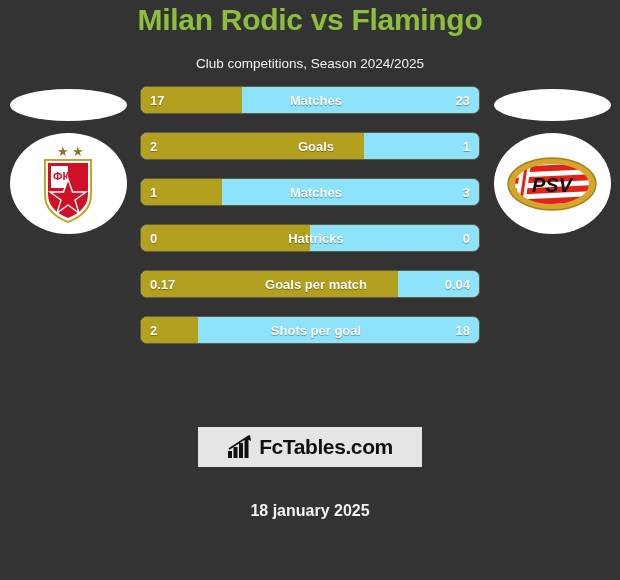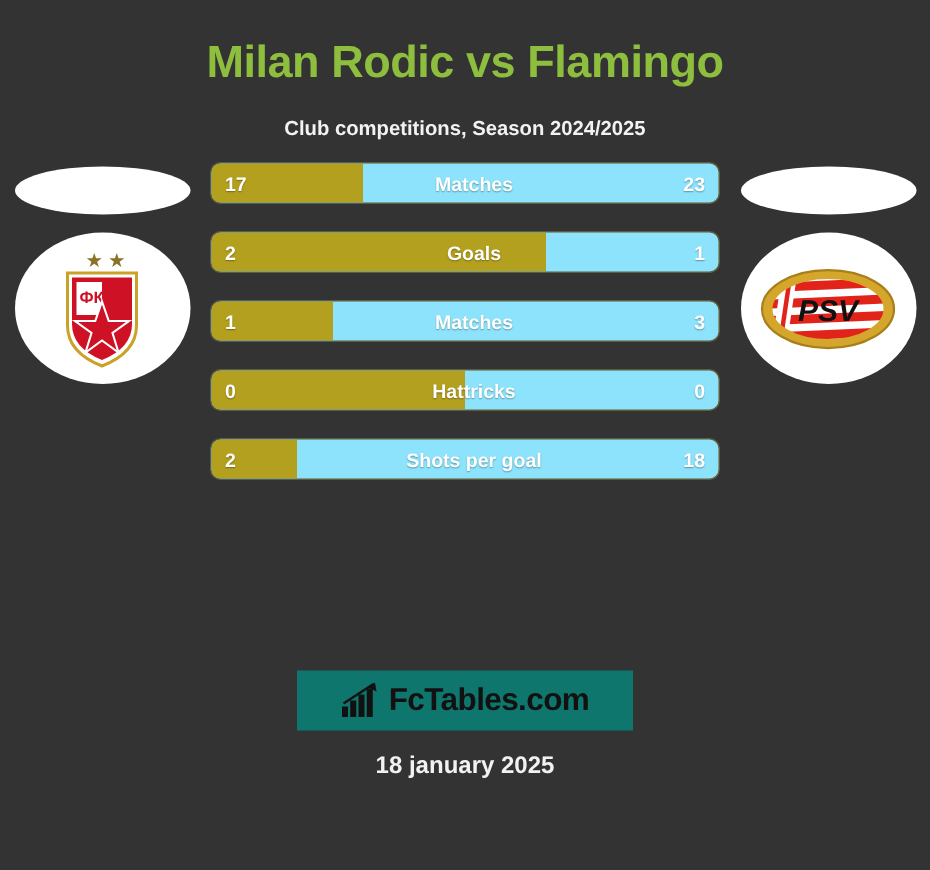--- a/index.html
+++ b/index.html
@@ -16,29 +16,29 @@
   }
 
   
   .page-title {
     text-align: center;
     color: #8dbe3d;
     font-size: 30px;
     font-weight: bold;
     letter-spacing: -0.3px;
     margin: 0;
-    padding-top: 24px;
+    padding-top: 2px;
     line-height: 36px;
     white-space: nowrap;
   }
   .page-subtitle {
     text-align: center;
     color: #f2f2f2;
     font-size: 13.5px;
-    font-weight: bold;
+    font-weight: normal;
     margin: 0;
     padding-top: 17px;
     line-height: 18px;
   }
 
   
   .compare-area {
     position: relative;
     margin-top: 13px;
     height: 310px;
@@ -116,24 +116,24 @@
     left: 0; right: 0;
     text-align: center;
     padding-left: 12px;
   }
 
   
   .footer-logo {
     position: absolute;
     left: 50%;
     transform: translateX(-50%);
-    top: 447px;
+    top: 427px;
     width: 224px;
     height: 40px;
-    background: #0f766e;
+    background: #e5e5e5;
     display: flex;
     align-items: center;
     justify-content: center;
     gap: 6px;
   }
   .footer-logo-text {
     color: #111111;
     font-size: 21px;
     font-weight: bold;
     letter-spacing: -0.4px;
@@ -194,20 +194,26 @@
       <span class="bar-away">3</span>
     </div>
 
     <div class="bar-row">
       <div class="bar-fill" style="width:50%"></div>
       <span class="bar-home">0</span>
       <span class="bar-label">Hattricks</span>
       <span class="bar-away">0</span>
     </div>
 
+    <div class="bar-row">
+      <div class="bar-fill" style="width:76%"></div>
+      <span class="bar-home">0.17</span>
+      <span class="bar-label">Goals per match</span>
+      <span class="bar-away">0.04</span>
+    </div>
 
     <div class="bar-row">
       <div class="bar-fill" style="width:17%"></div>
       <span class="bar-home">2</span>
       <span class="bar-label">Shots per goal</span>
       <span class="bar-away">18</span>
     </div>
 
 
   </div>

